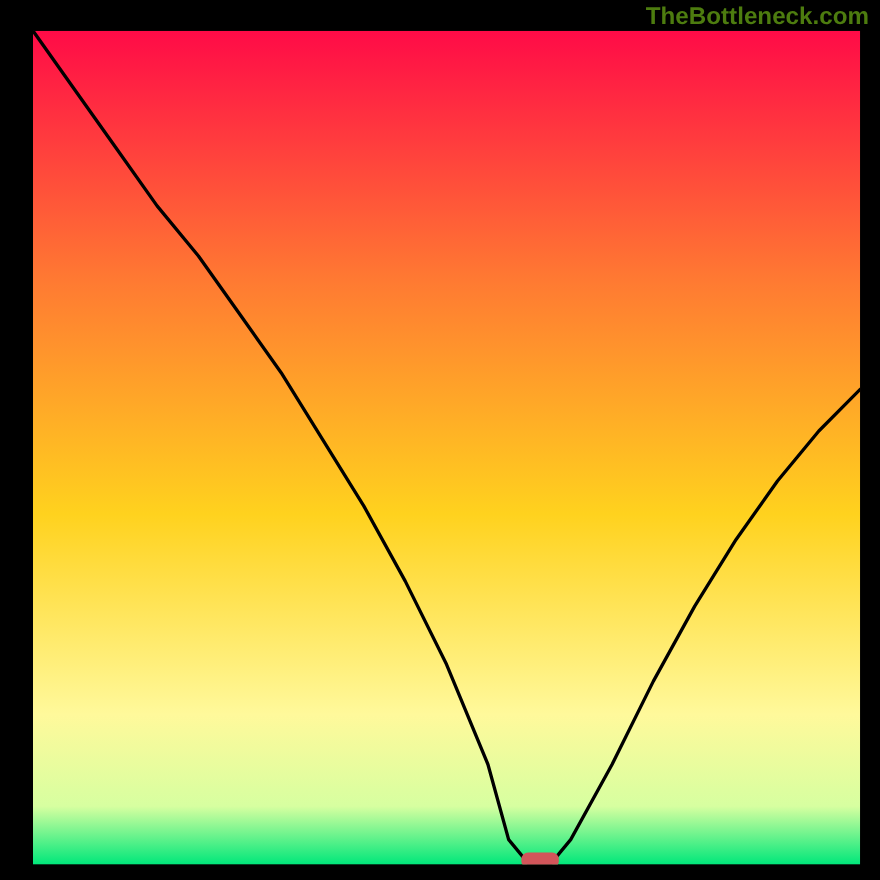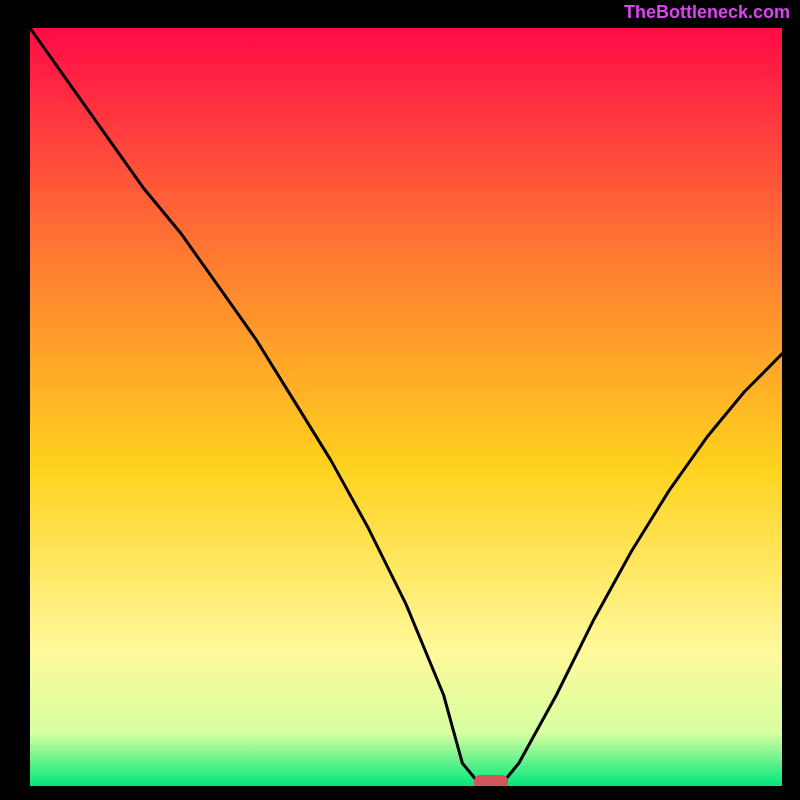--- a/index.html
+++ b/index.html
@@ -14,22 +14,22 @@
   .frame {
     position: relative;
     width: 800px;
     height: 800px;
     background: #000;
   }
   .watermark {
     position: absolute;
     top: 2px;
     right: 10px;
-    color: #d946ef;
-    font-size: 18px;
+    color: #4d7c0f;
+    font-size: 22px;
     font-weight: bold;
     z-index: 10;
     user-select: none;
     text-align: right;
   }
   .plot {
     position: absolute;
     left: 30px;
     top: 28px;
     width: 752px;

